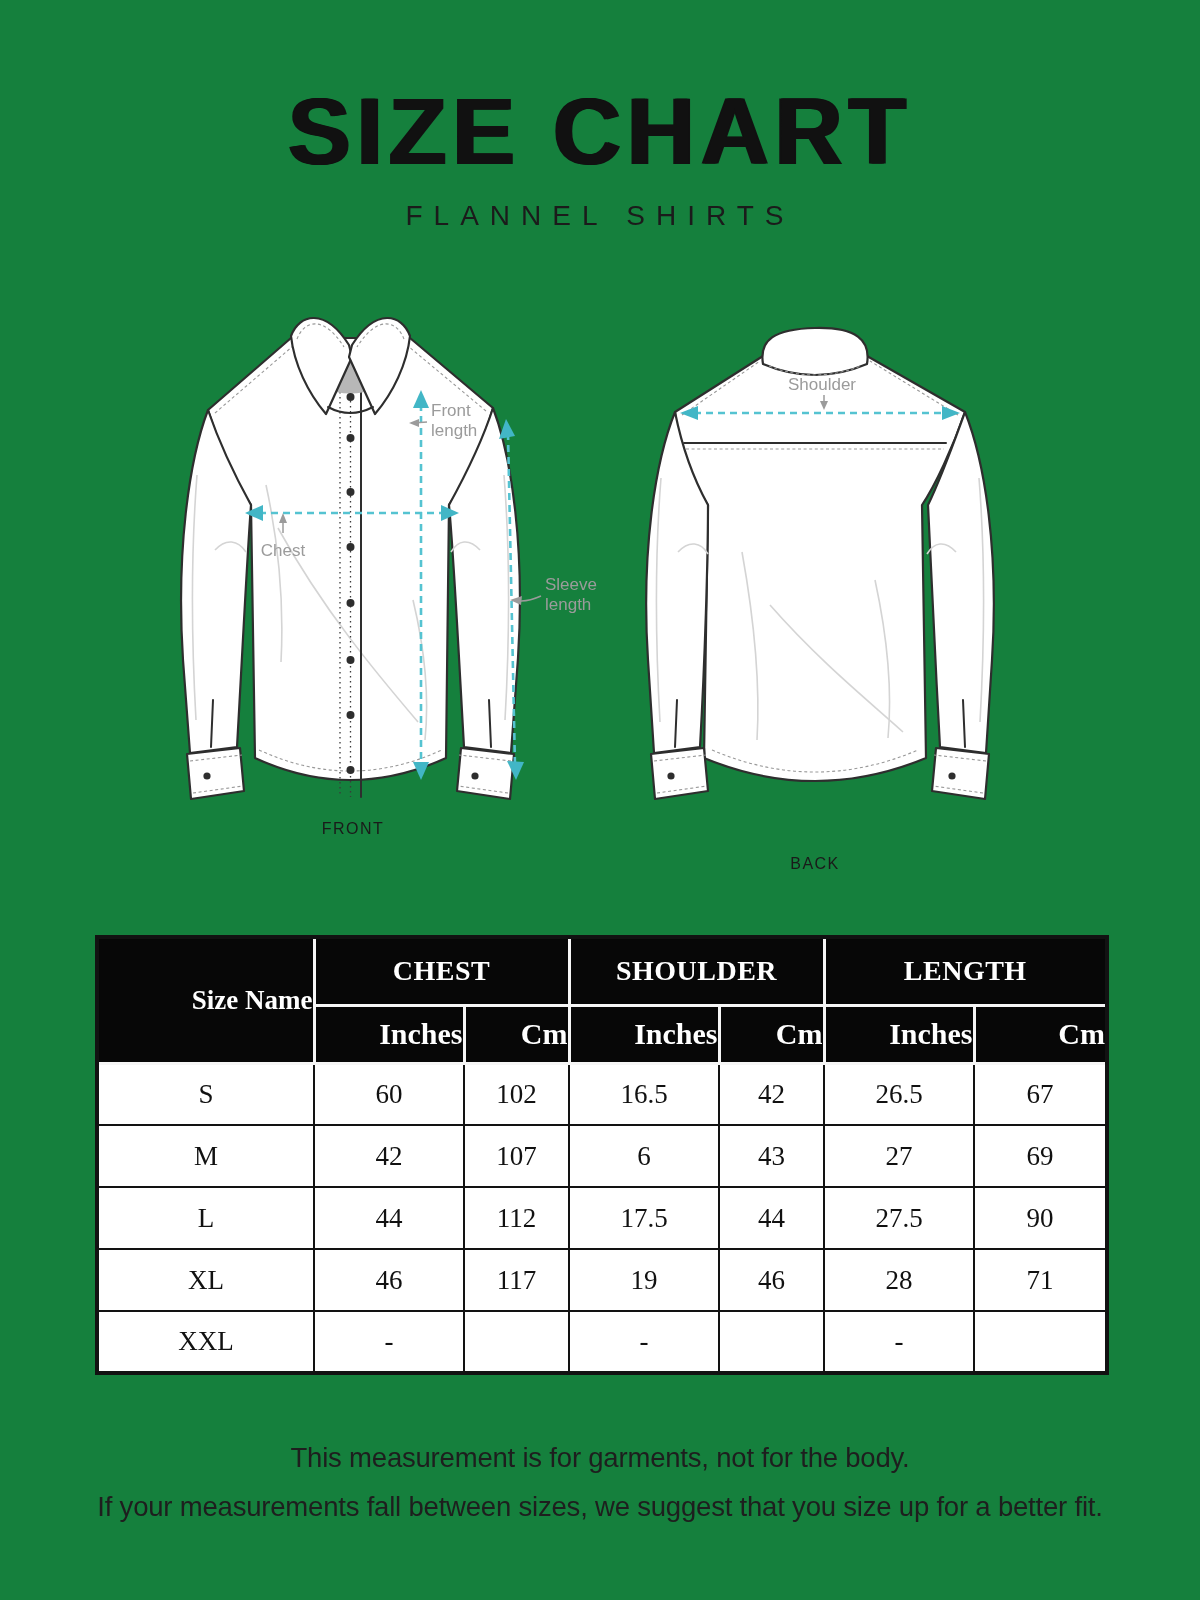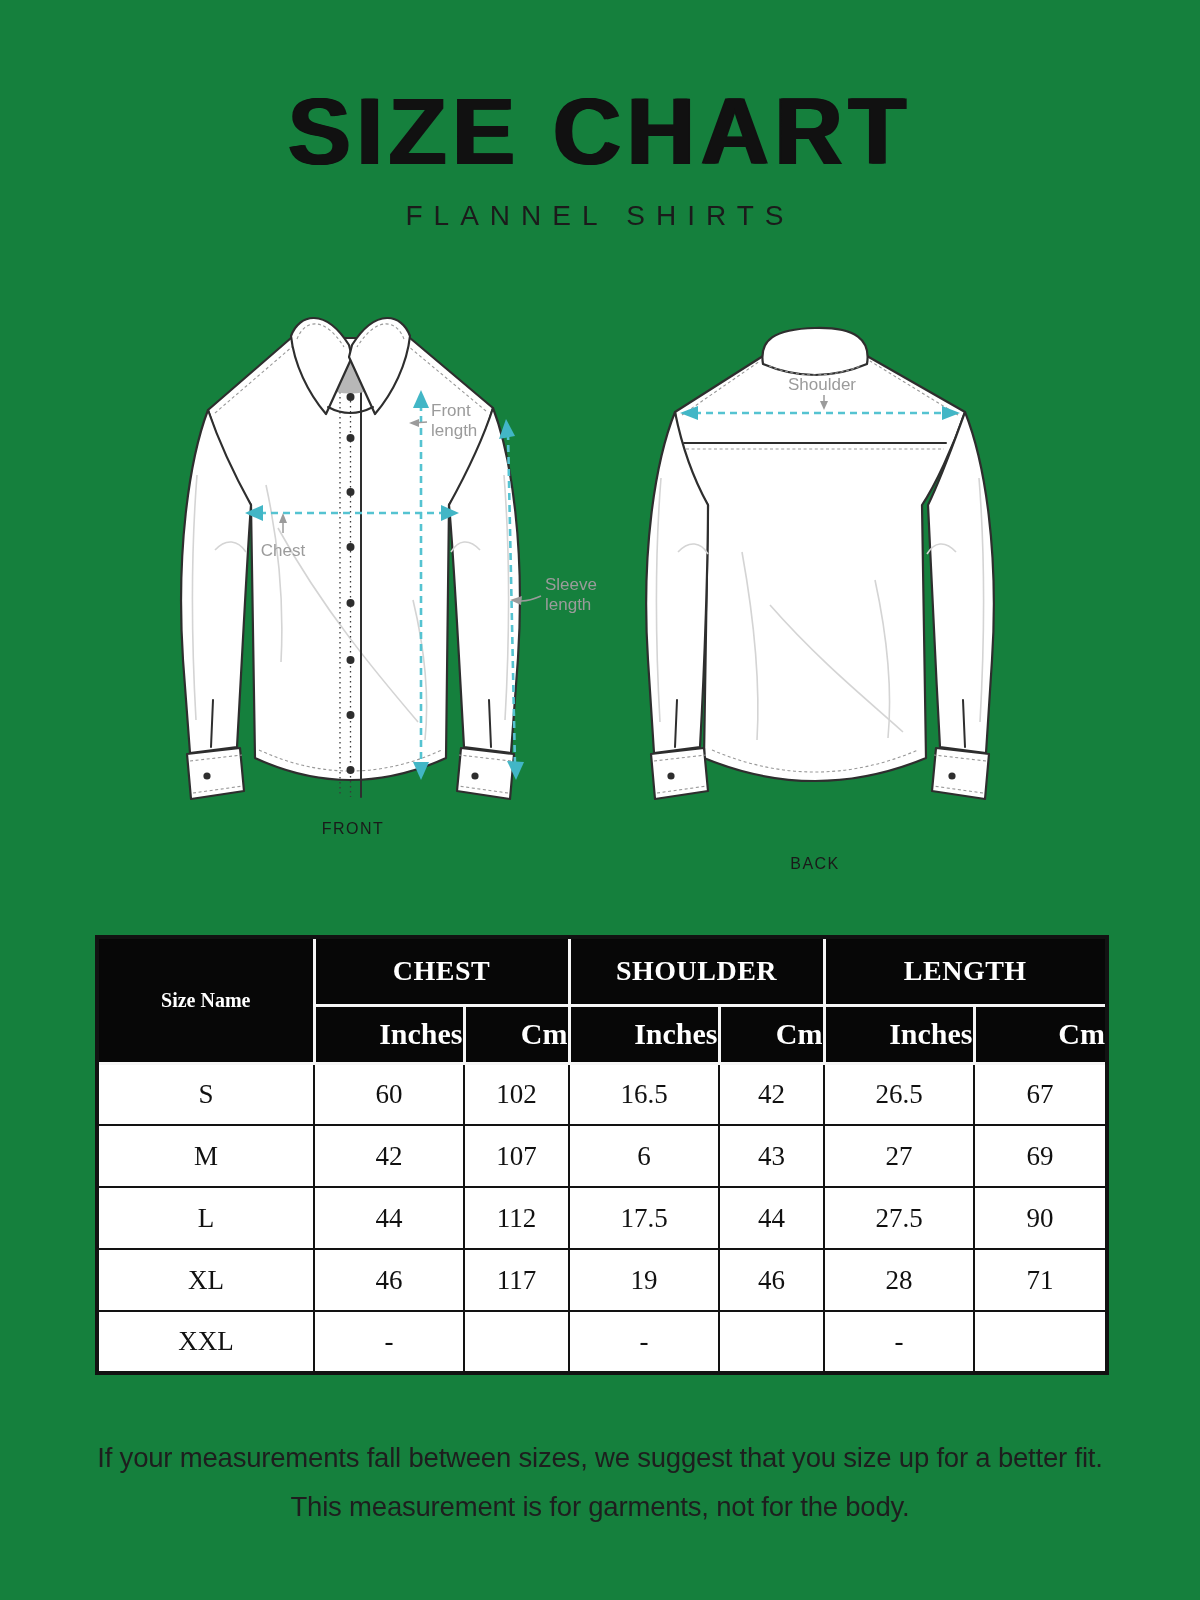--- a/index.html
+++ b/index.html
@@ -48,21 +48,21 @@
     border-collapse:collapse; table-layout:fixed;
     border:4px solid #121212;
   }
   .size-table th {
     background:#070707; color:#ffffff;
     font-family:"Liberation Serif", serif; font-weight:bold;
     border:3px solid #f6f6f6; text-align:center; vertical-align:middle;
   }
   .size-table th.group-th { font-size:28px; height:68px; letter-spacing:0.5px; }
   .size-table th.unit-th  { font-size:30px; height:58px;text-align:right; }
-  .size-table th.size-name-th { font-size:20px; }
+  .size-table th.size-name-th { font-size:27px;text-align:right; }
   .size-table td {
     background:#ffffff; color:#111111;
     font-family:"Liberation Serif", serif; font-size:27px;
     border:2.5px solid #121212; text-align:center; vertical-align:middle;
     height:62px;
   }
   .footer {
     position:absolute; top:1433px; left:0; width:100%;
     text-align:center; font-size:27.5px; color:#1e1e1e; line-height:49px;
     letter-spacing:-0.2px;
@@ -280,17 +280,17 @@
         <td></td>
         <td>-</td>
         <td></td>
         <td>-</td>
         <td></td>
       </tr>
     </tbody>
   </table>
 
   <div class="footer">
+    <div>This measurement is for garments, not for the body.</div>
     <div>If your measurements fall between sizes, we suggest that you size up for a better fit.</div>
-    <div>This measurement is for garments, not for the body.</div>
   </div>
 
 </div>
 
 </body></html>

